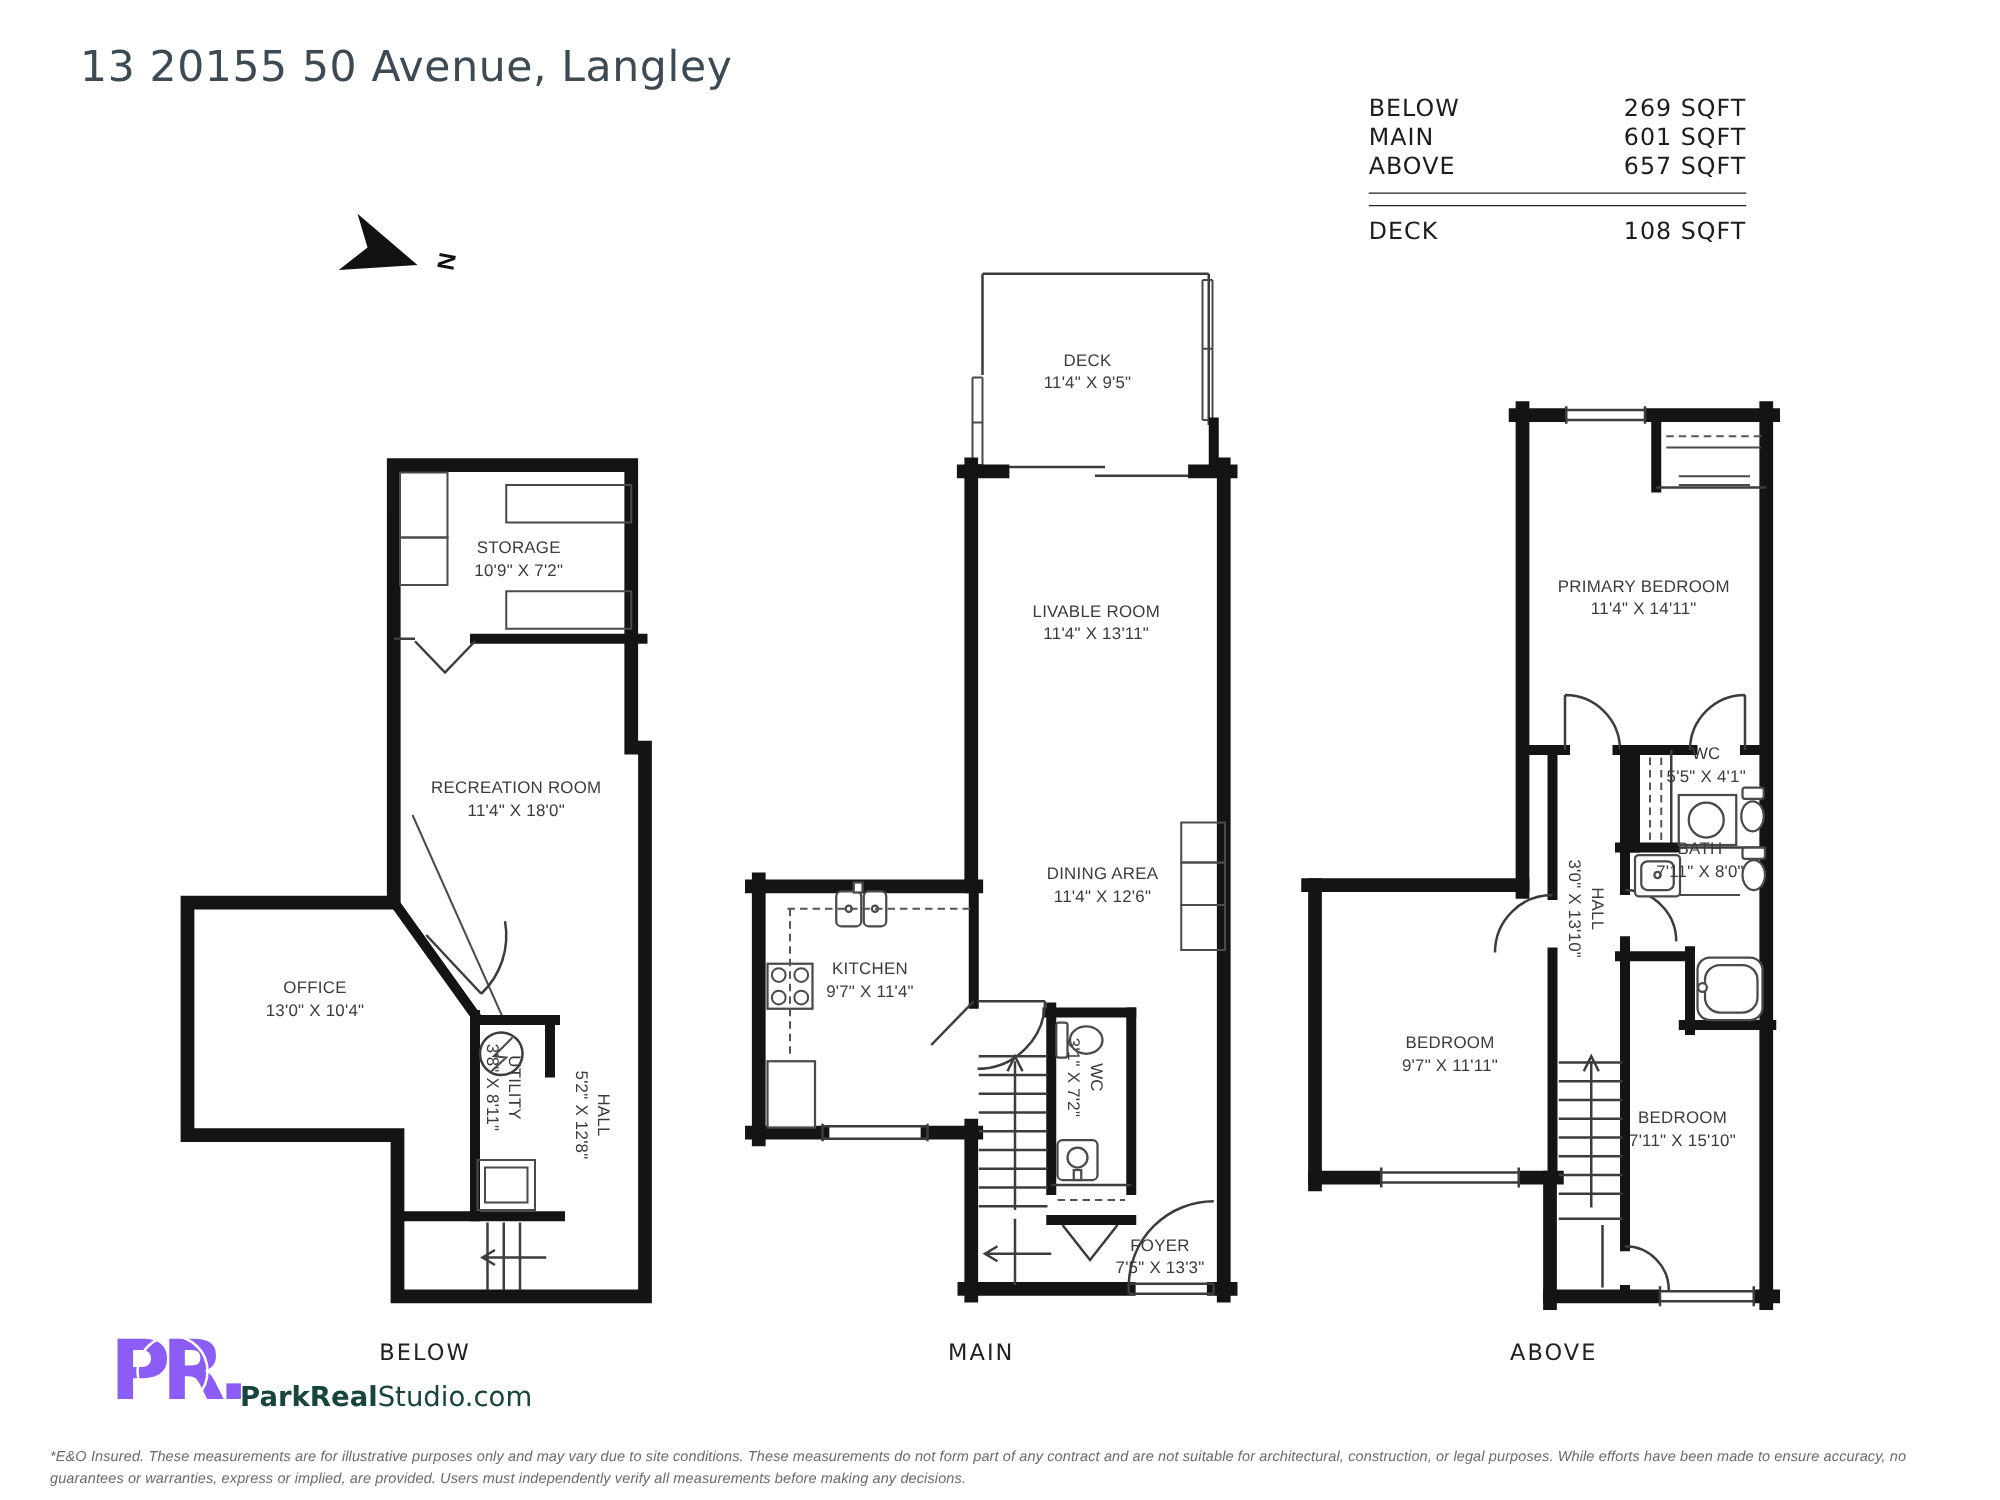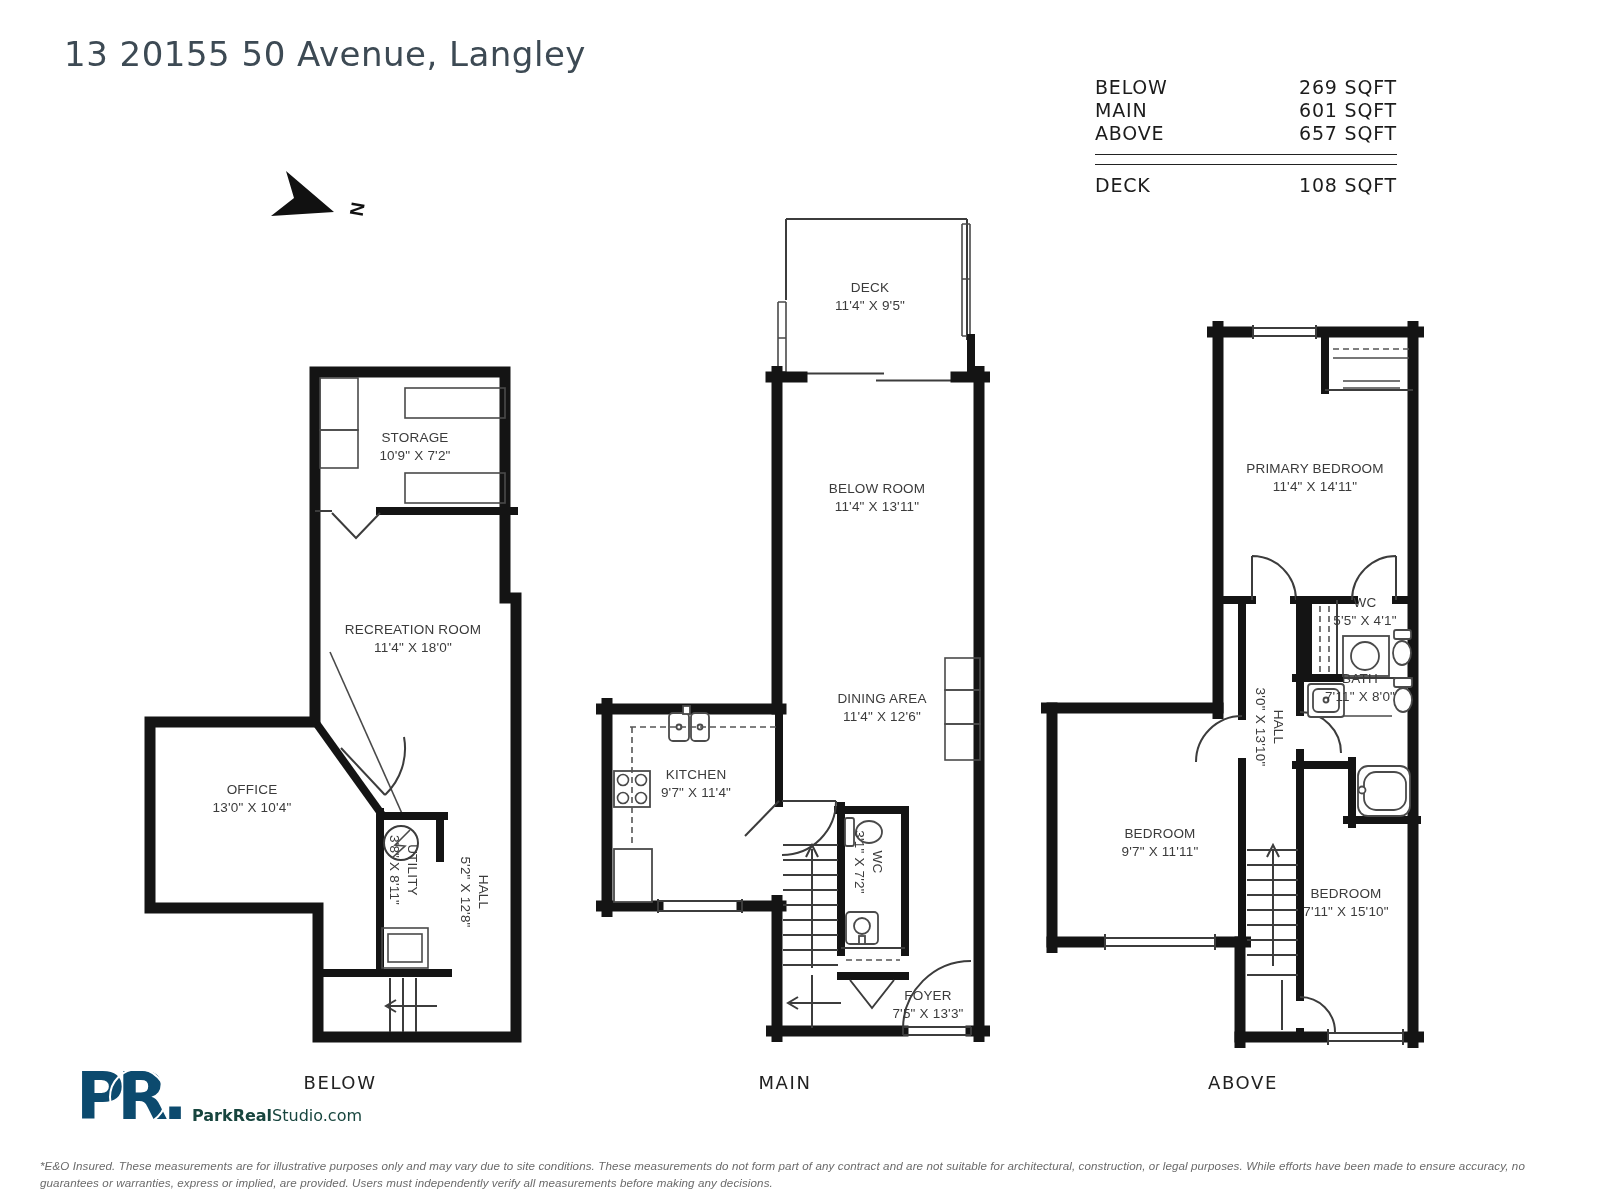--- a/index.html
+++ b/index.html
@@ -24,25 +24,25 @@
   .floorfill{fill:#ffffff;stroke:none;}
   
   .rlabel{position:absolute;transform:translate(-50%,-50%);text-align:center;
           font-size:13.5px;color:#3b3b3b;line-height:1.3;letter-spacing:.2px;white-space:nowrap;}
   .vlabel{position:absolute;transform:translate(-50%,-50%) rotate(90deg);text-align:center;
           font-size:13.5px;color:#3b3b3b;line-height:1.3;letter-spacing:.2px;white-space:nowrap;}
   .floor-caption{position:absolute;transform:translate(-50%,0);font-size:18px;color:#222;
           letter-spacing:1.6px;font-weight:500;font-family:"DejaVu Sans","Liberation Sans",sans-serif;}
   
   .logo{position:absolute;left:76px;top:1058px;width:330px;height:90px;}
-  .logo-mono{position:absolute;left:0;top:0;font-family:"DejaVu Sans",sans-serif;font-weight:800;
-             font-size:66px;line-height:78px;color:#0c4a6e;letter-spacing:-7px;}
+  .logo-mono{position:absolute;left:12px;top:0;font-family:"DejaVu Sans",sans-serif;font-weight:800;
+             font-size:66px;line-height:78px;color:#8b5cf6;letter-spacing:-7px;}
   .logo-arc{position:absolute;left:33px;top:10px;width:54px;height:54px;border:2px solid #fff;
             border-radius:50%;}
-  .logo-text{position:absolute;left:116px;top:48px;font-size:16px;color:#17453e;
+  .logo-text{position:absolute;left:116px;top:48px;font-size:22px;color:#17453e;
              font-family:"DejaVu Sans","Liberation Sans",sans-serif;}
   .logo-text b{font-weight:700;}
   .disclaimer{position:absolute;left:40px;top:1158px;width:1520px;font-size:11.6px;
               font-style:italic;color:#6a6a6a;line-height:1.45;letter-spacing:.1px;}
 </style>
 </head>
 <body>
 
 <div id="page">
 
@@ -258,21 +258,21 @@
     <div class="vlabel" style="left:474px;top:892px">
       <div>HALL</div>
       <div>5'2" X 12'8"</div>
     </div>
 
     <div class="rlabel" style="left:870px;top:297px">
       <div>DECK</div>
       <div>11'4" X 9'5"</div>
     </div>
     <div class="rlabel" style="left:877px;top:498px">
-      <div>BELOW ROOM</div>
+      <div>LIVABLE ROOM</div>
       <div>11'4" X 13'11"</div>
     </div>
     <div class="rlabel" style="left:882px;top:708px">
       <div>DINING AREA</div>
       <div>11'4" X 12'6"</div>
     </div>
     <div class="rlabel" style="left:696px;top:784px">
       <div>KITCHEN</div>
       <div>9'7" X 11'4"</div>
     </div>

